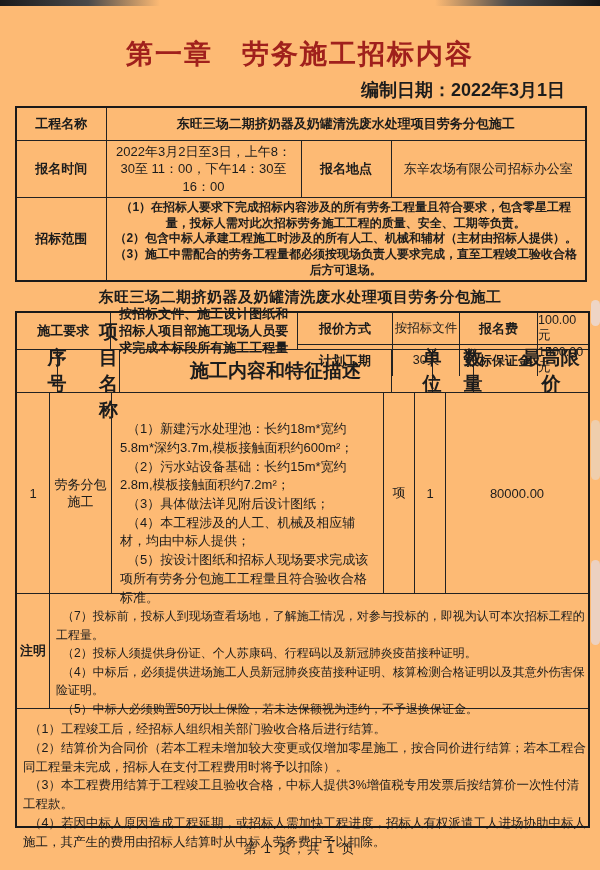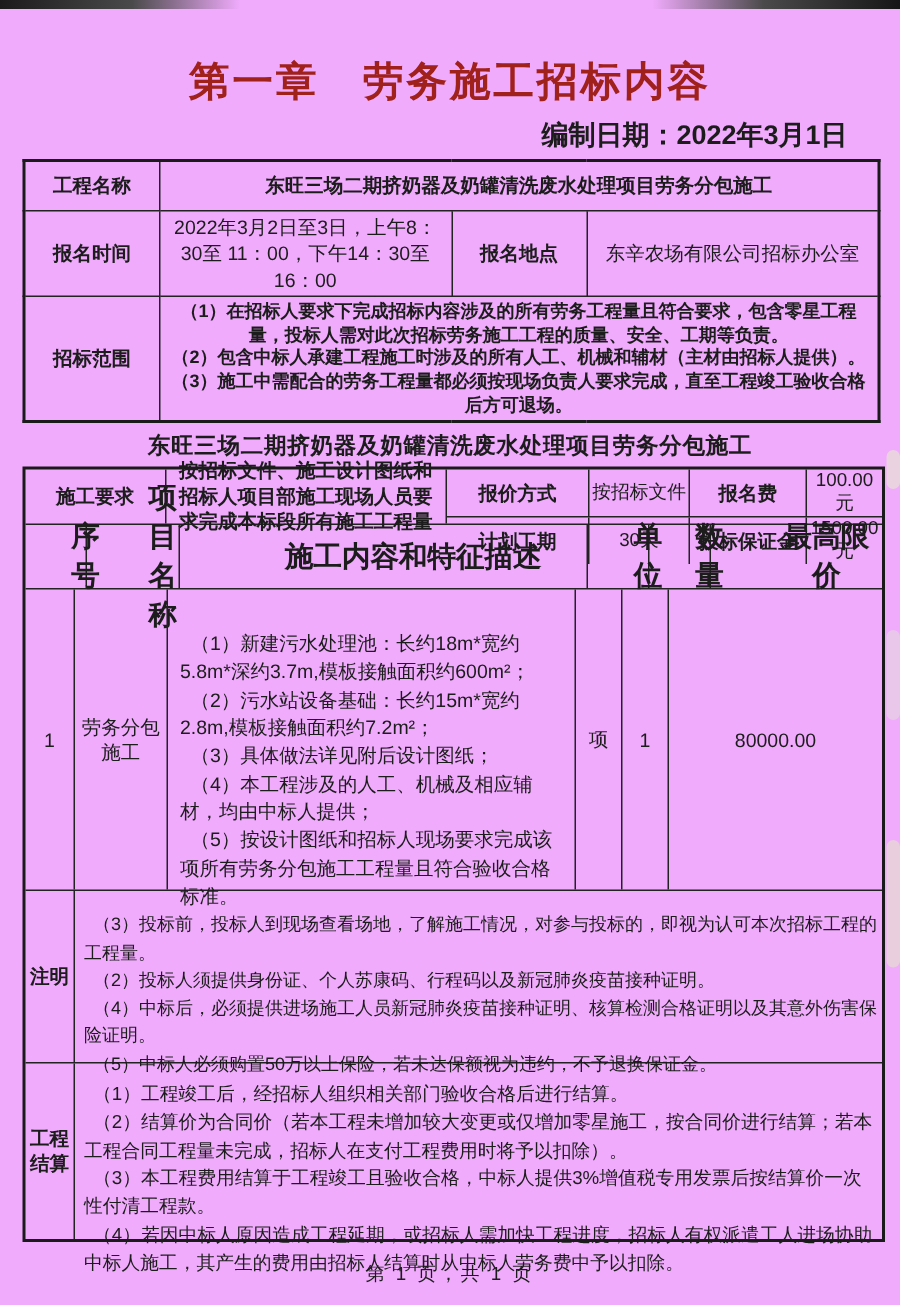--- a/index.html
+++ b/index.html
@@ -1,20 +1,20 @@
 <!DOCTYPE html>
 <html><head>
 <meta charset="utf-8">
 <style>
   html,body{margin:0;padding:0;background:#e8e6e2;}
   .page{
     position:relative;
     width:600px;height:870px;
     margin:0 auto;
-    background:#f0abfc;
+    background:#fdba74;
     overflow:hidden;
     font-family:"Liberation Sans","DejaVu Sans",sans-serif;
     color:#1c1c1c;
   }
   
   .scan-strip{position:absolute;top:0;height:6px;}
   .scan-strip.left{left:0;width:160px;background:linear-gradient(to right,#1b1b1b 0%,#4a4a4a 55%,rgba(120,120,120,0) 100%);}
   .scan-strip.right{right:0;width:165px;background:linear-gradient(to left,#161616 0%,#4a4a4a 55%,rgba(120,120,120,0) 100%);}
   .scan-edge{position:absolute;right:0;width:9px;border-radius:5px;background:#eadcd9;opacity:.8;}
   .scan-edge.e1{top:300px;height:26px;}
@@ -89,21 +89,21 @@
   .req-label{width:95px;font-weight:bold;font-size:14px;}
   .req-desc{width:190px;font-size:10px;line-height:1.3;padding:1px 3px;font-weight:bold;}
   .right-stack{flex:1;display:flex;flex-direction:column;}
   .right-stack .sub{display:flex;flex:1;border-bottom:1.5px solid #222;}
   .right-stack .sub:last-child{border-bottom:none;}
   .right-stack .sc{border-right:1.5px solid #222;box-sizing:border-box;display:flex;align-items:center;justify-content:center;font-size:12.5px;}
   .right-stack .sc:last-child{border-right:none;}
   .sc.w1{width:95px;font-weight:bold;font-size:13px;}
   .sc.w2{width:67px;}
   .sc.w3{width:78px;font-weight:bold;font-size:13px;}
-  .sc.w4{width:50px;text-align:center;}
+  .sc.w4{width:50px;}
 
   
   .hdr{height:42px;font-weight:bold;}
   .c-no{width:33px;}
   .c-item{width:62px;}
   .c-desc{width:272px;}
   .c-unit{width:31px;}
   .c-qty{width:31px;}
   .c-price{flex:1;}
   .hdr .cell{font-size:19px;padding-left:40px;}
@@ -235,29 +235,28 @@
           <div class="desc-item">（5）按设计图纸和招标人现场要求完成该项所有劳务分包施工工程量且符合验收合格标准。</div>
         </div>
       <div class="cell c-unit">项</div>
       <div class="cell c-qty">1</div>
       <div class="cell c-price">80000.00</div>
     </div>
 
     <div class="row nrow">
       <div class="cell nlabel">注明</div>
       <div class="cell nbody">
-          <div class="note-item">（3）投标前，投标人到现场查看场地，了解施工情况，对参与投标的，即视为认可本次招标工程的工程量。</div>
+          <div class="note-item">（7）投标前，投标人到现场查看场地，了解施工情况，对参与投标的，即视为认可本次招标工程的工程量。</div>
           <div class="note-item">（2）投标人须提供身份证、个人苏康码、行程码以及新冠肺炎疫苗接种证明。</div>
           <div class="note-item">（4）中标后，必须提供进场施工人员新冠肺炎疫苗接种证明、核算检测合格证明以及其意外伤害保险证明。</div>
           <div class="note-item">（5）中标人必须购置50万以上保险，若未达保额视为违约，不予退换保证金。</div>
         </div>
     </div>
 
     <div class="row nrow srow">
-      <div class="cell nlabel">工程 结算</div>
       <div class="cell nbody">
           <div class="note-item">（1）工程竣工后，经招标人组织相关部门验收合格后进行结算。</div>
           <div class="note-item">（2）结算价为合同价（若本工程未增加较大变更或仅增加零星施工，按合同价进行结算；若本工程合同工程量未完成，招标人在支付工程费用时将予以扣除）。</div>
           <div class="note-item">（3）本工程费用结算于工程竣工且验收合格，中标人提供3%增值税专用发票后按结算价一次性付清工程款。</div>
           <div class="note-item">（4）若因中标人原因造成工程延期，或招标人需加快工程进度，招标人有权派遣工人进场协助中标人施工，其产生的费用由招标人结算时从中标人劳务费中予以扣除。</div>
         </div>
     </div>
 
   </div>
 

